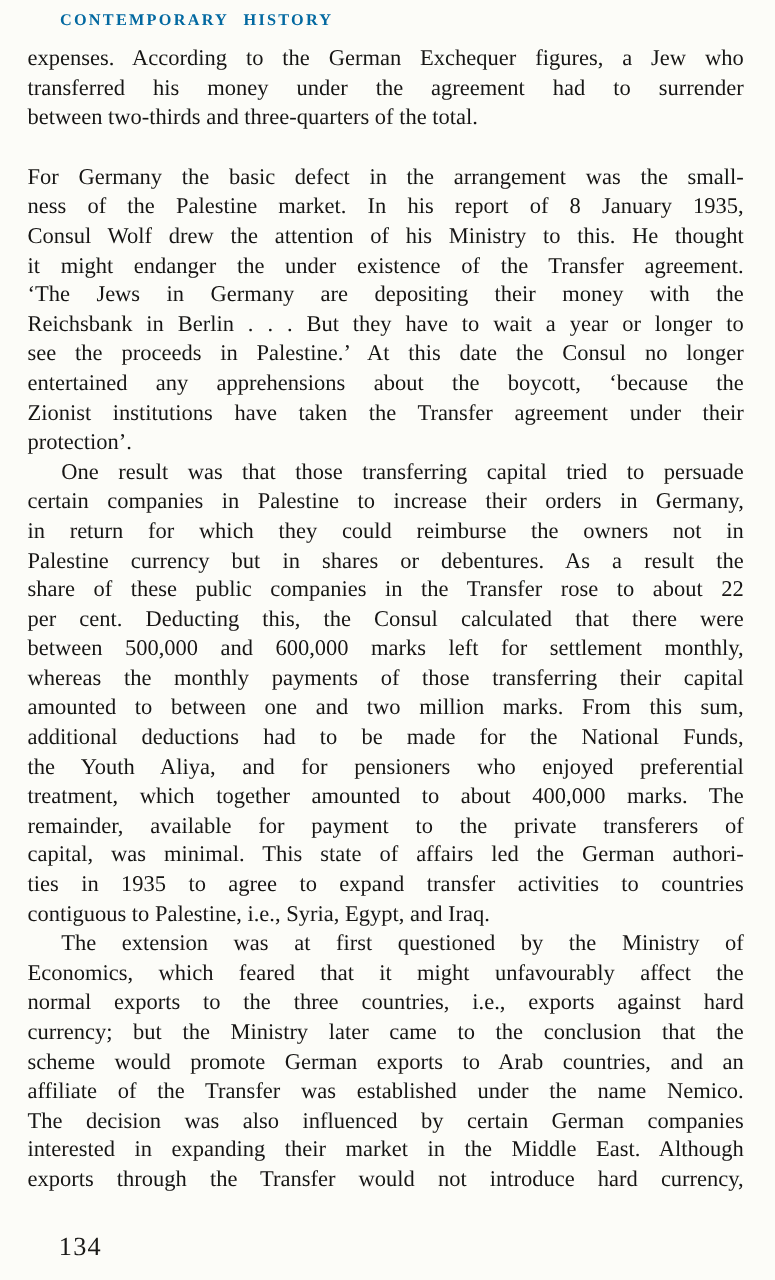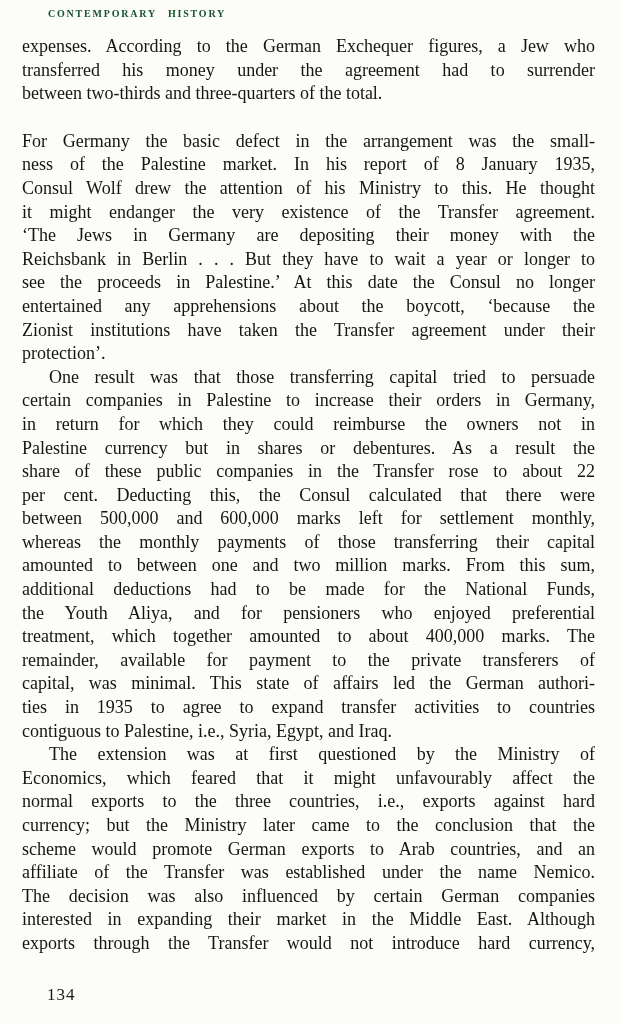--- a/index.html
+++ b/index.html
@@ -14,25 +14,25 @@
     margin: 0 auto;
     background: #fcfcf8;
     color: #161514;
     font-family: "Liberation Serif", "DejaVu Serif", serif;
     overflow: hidden;
   }
   .running-header {
     position: absolute;
     top: 8px;
     left: 48px;
-    font-size: 10px;
+    font-size: 13px;
     font-weight: 700;
     letter-spacing: 1.8px;
     word-spacing: 7px;
-    color: #14532d;
+    color: #0369a1;
   }
   .body-text {
     position: absolute;
     top: 35px;
     left: 22px;
     right: 25px;
   }
   .paragraph {
     margin: 0;
     padding: 0;
@@ -56,42 +56,42 @@
     text-align: right;
     text-align-last: left;
   }
   .line-indent {
     padding-left: 27px;
   }
   .page-number {
     position: absolute;
     left: 47px;
     top: 985px;
-    font-size: 17px;
+    font-size: 21px;
     letter-spacing: 1px;
     color: #1b1a18;
   }
 </style>
 </head>
 <body>
 
 <div class="page">
   <div class="running-header">CONTEMPORARY HISTORY</div>
 
   <div class="body-text" id="body-text">
       <div class="paragraph">
         <div class="line line-just">expenses. According to the German Exchequer figures, a Jew who</div>
         <div class="line line-just">transferred his money under the agreement had to surrender</div>
         <div class="line line-left">between two-thirds and three-quarters of the total.</div>
       </div>
       <div class="paragraph gap-before">
         <div class="line line-just">For Germany the basic defect in the arrangement was the small-</div>
         <div class="line line-just">ness of the Palestine market. In his report of 8 January 1935,</div>
         <div class="line line-just">Consul Wolf drew the attention of his Ministry to this. He thought</div>
-        <div class="line line-just">it might endanger the very existence of the Transfer agreement.</div>
+        <div class="line line-just">it might endanger the under existence of the Transfer agreement.</div>
         <div class="line line-just">‘The Jews in Germany are depositing their money with the</div>
         <div class="line line-just">Reichsbank in Berlin . . . But they have to wait a year or longer to</div>
         <div class="line line-just">see the proceeds in Palestine.’ At this date the Consul no longer</div>
         <div class="line line-just">entertained any apprehensions about the boycott, ‘because the</div>
         <div class="line line-just">Zionist institutions have taken the Transfer agreement under their</div>
         <div class="line line-left">protection’.</div>
       </div>
       <div class="paragraph">
         <div class="line line-just line-indent">One result was that those transferring capital tried to persuade</div>
         <div class="line line-just">certain companies in Palestine to increase their orders in Germany,</div>

